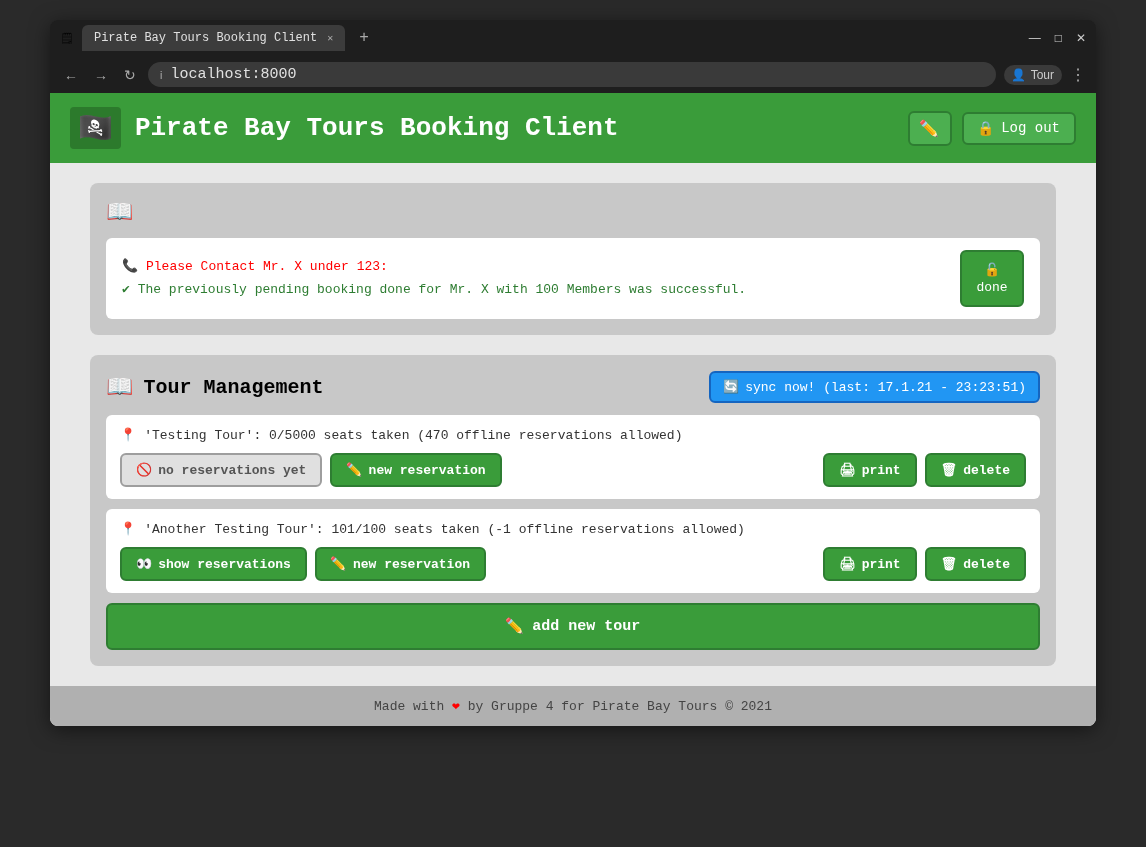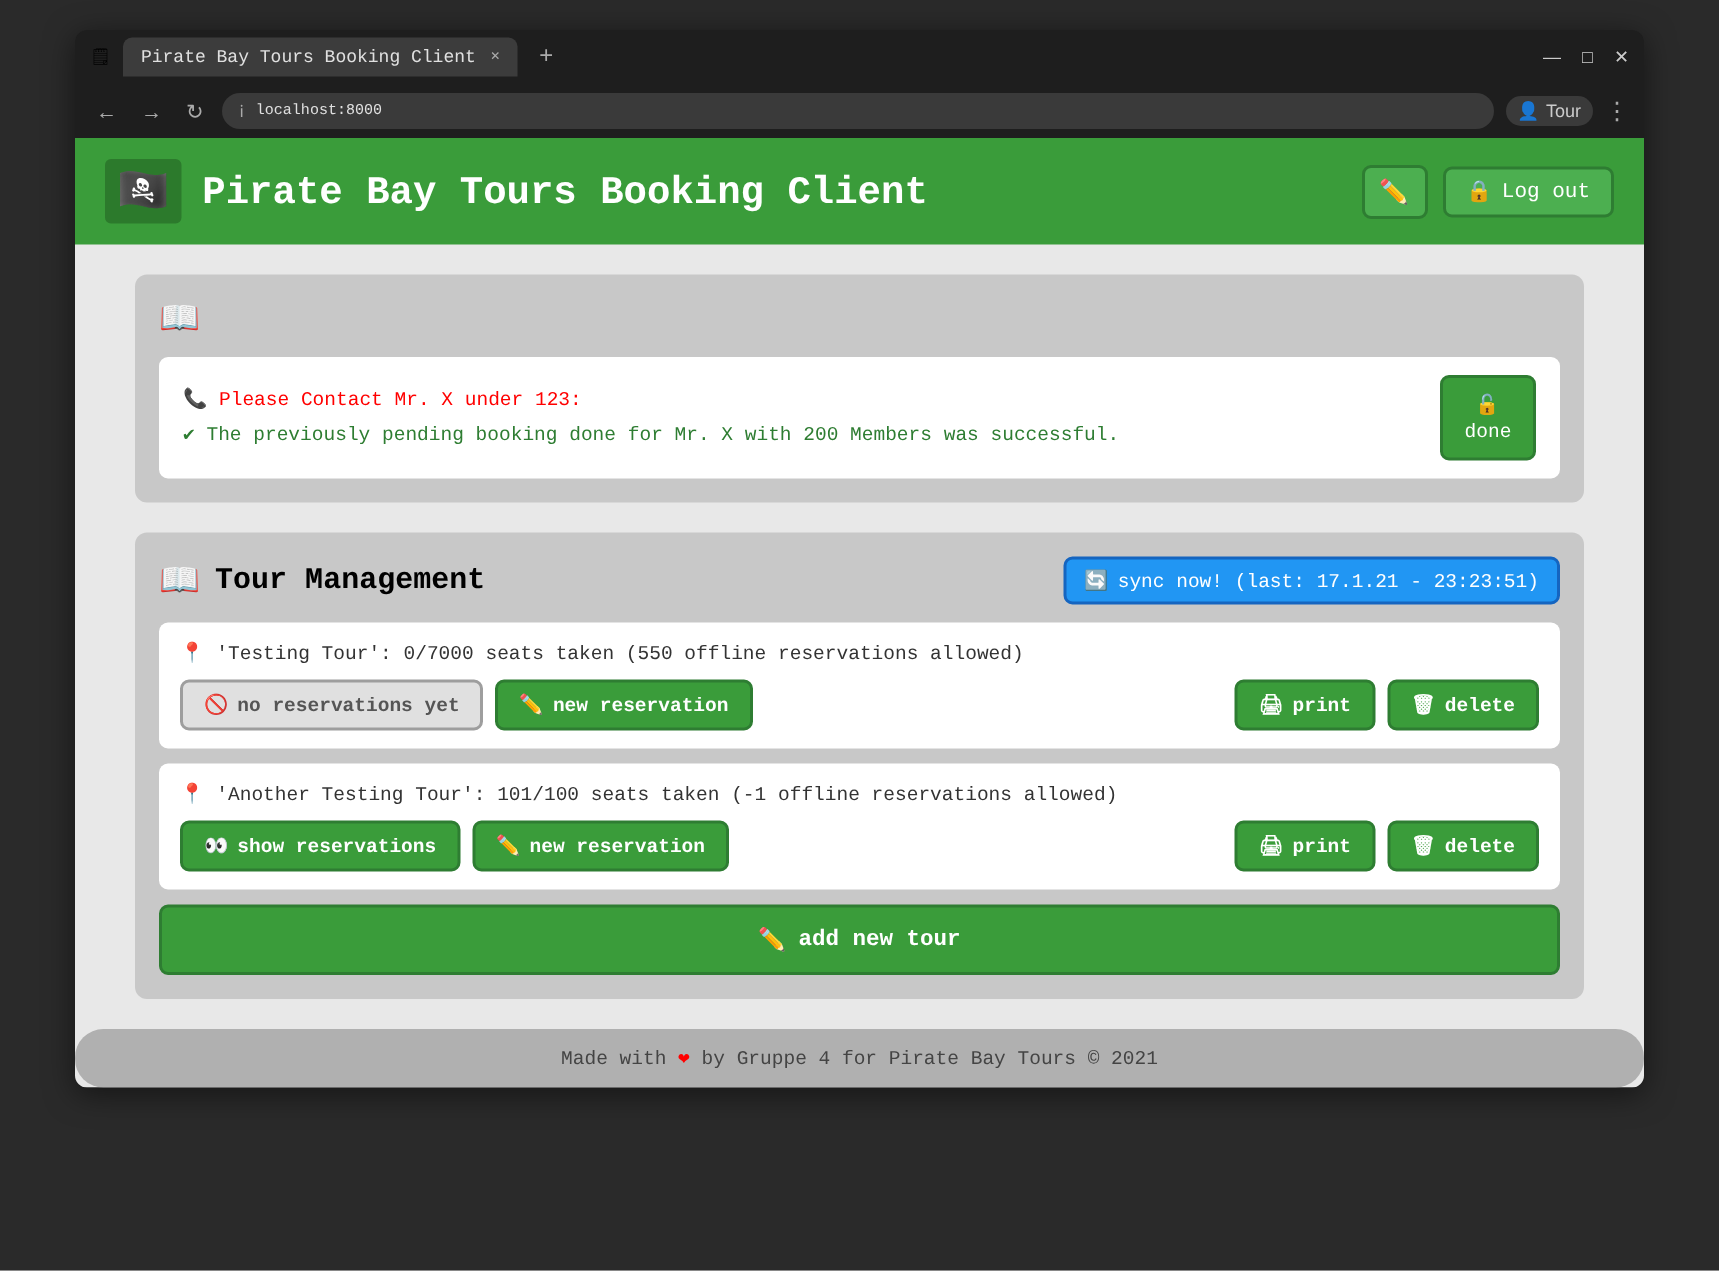--- a/index.html
+++ b/index.html
@@ -85,21 +85,21 @@
       padding: 4px 12px;
       color: #e0e0e0;
       font-size: 13px;
       display: flex;
       align-items: center;
       gap: 6px;
     }
 
     .address-bar-text {
       color: #e0e0e0;
-      font-size: 10px;
+      font-size: 15px;
       text-align: center;
     }
 
     .browser-menu-btn {
       color: #aaa;
       font-size: 16px;
       cursor: pointer;
       background: none;
       border: none;
     }
@@ -365,21 +365,20 @@
     }
 
     
     .app-footer {
       background: #b0b0b0;
       text-align: center;
       padding: 12px;
       font-family: 'Courier New', Courier, monospace;
       font-size: 13px;
       color: #444;
-      border-radius: 19px;
     }
 
     .heart { color: red; }
 
     .titlebar-spacer { flex: 1; }
 
     .info-icon {
       color: #aaa;
       font-size: 12px;
       margin-right: 2px;
@@ -463,21 +462,21 @@
           <span class="card-header-icon">📖</span>
         </div>
         <div class="pending-content">
           <div class="pending-messages">
             <div class="pending-msg">
               <span class="msg-phone">📞</span>
               <span class="msg-phone">Please Contact Mr. X under 123:</span>
             </div>
             <div class="pending-msg">
               <span class="msg-check">✔</span>
-              <span class="msg-check">The previously pending booking done for Mr. X with 200 Members was successful.</span>
+              <span class="msg-check">The previously pending booking done for Mr. X with 100 Members was successful.</span>
             </div>
           </div>
           <button class="done-btn">
             <span>🔓</span>
             <span>done</span>
           </button>
         </div>
       </div>
 
       <div class="card">
@@ -488,21 +487,21 @@
             <button class="sync-btn">
               <span>🔄</span>
               <span>sync now! (last: 17.1.21 - 23:23:51)</span>
             </button>
           </div>
         </div>
 
         <div class="tour-item">
           <div class="tour-info">
             <span>📍</span>
-            <span>'Testing Tour': 0/7000 seats taken (550 offline reservations allowed)</span>
+            <span>'Testing Tour': 0/5000 seats taken (470 offline reservations allowed)</span>
           </div>
           <div class="tour-actions">
             <button class="action-btn btn-no-reservations">
               <span>🚫</span>
               <span>no reservations yet</span>
             </button>
             <button class="action-btn btn-green">
               <span>✏️</span>
               <span>new reservation</span>
             </button>

